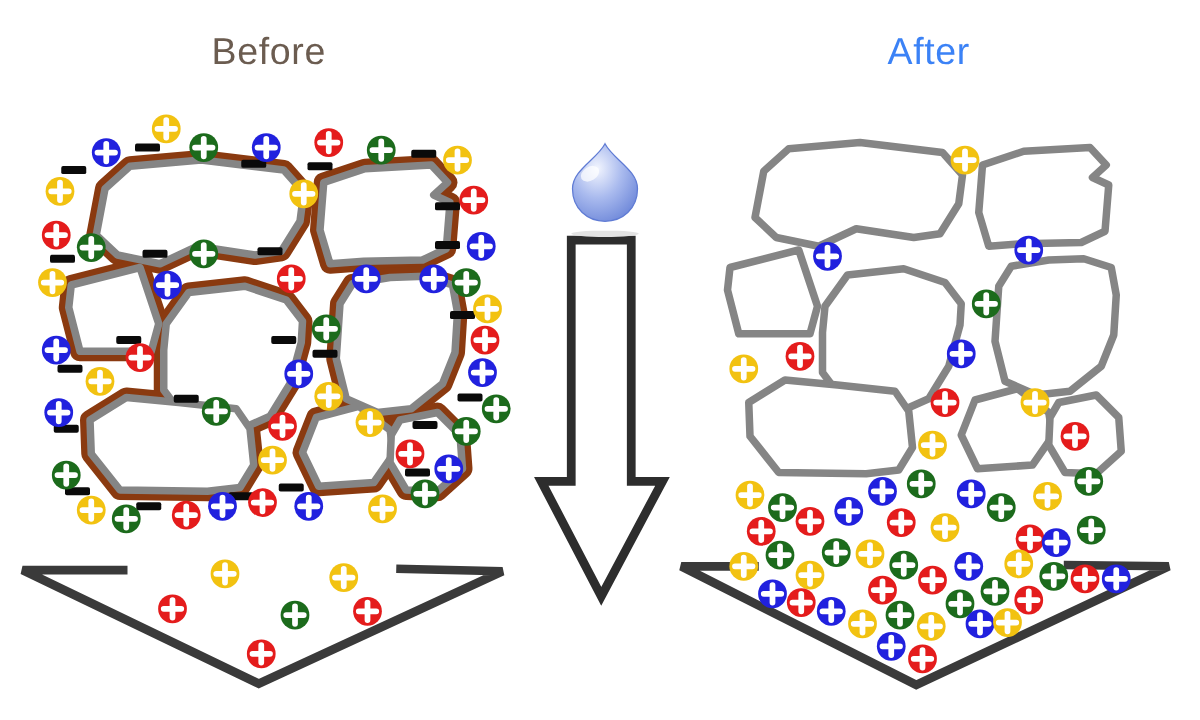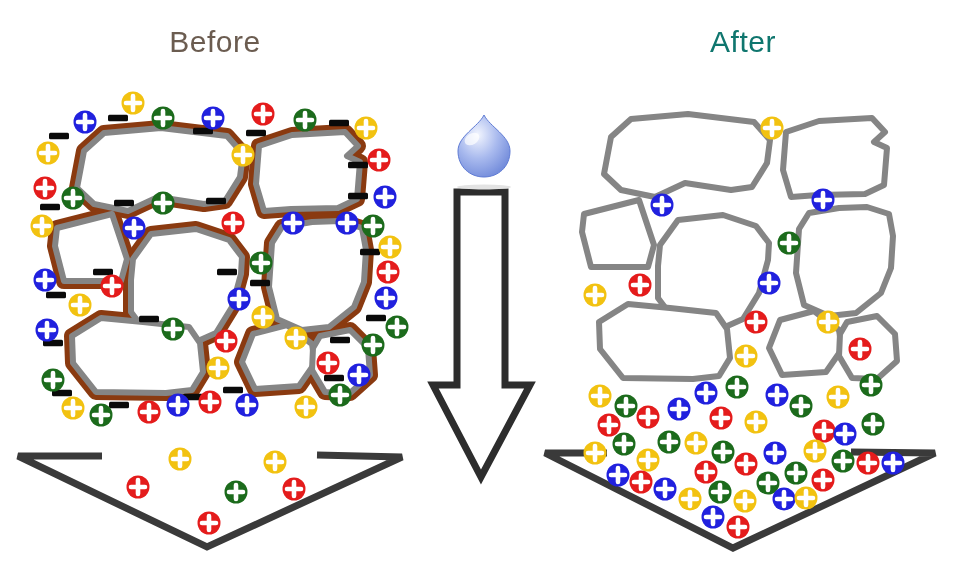--- a/index.html
+++ b/index.html
@@ -9,21 +9,21 @@
                color:#6B5C50;letter-spacing:.5px;text-align:center;}
   .panel-title.before{left:0;width:430px;}
   .panel-title.after{left:528px;width:430px;}
   svg{position:absolute;left:0;top:0;}
 </style>
 </head>
 <body>
 
 <div class="stage">
   <div class="panel-title before" style="color: rgb(107, 92, 80);">Before</div>
-  <div class="panel-title after" style="color: #0f766e;">After</div>
+  <div class="panel-title after" style="color: #3b82f6;">After</div>
   <svg id="diagram" width="960" height="576" viewBox="0 0 960 576" xmlns="http://www.w3.org/2000/svg">
       <defs>
         <radialGradient id="dropGrad" cx="38%" cy="32%" r="85%">
           <stop offset="0" stop-color="#F2F5FE"></stop>
           <stop offset="0.45" stop-color="#A9BAEE"></stop>
           <stop offset="1" stop-color="#5F7BD4"></stop>
         </radialGradient>
       </defs>
       <g>
         <path d="M102,456 L 18,456 L 207,547 L 402,457 L 317,455" fill="none" stroke="#3A3A3A" stroke-width="7" stroke-linejoin="miter" stroke-linecap="butt"></path>

